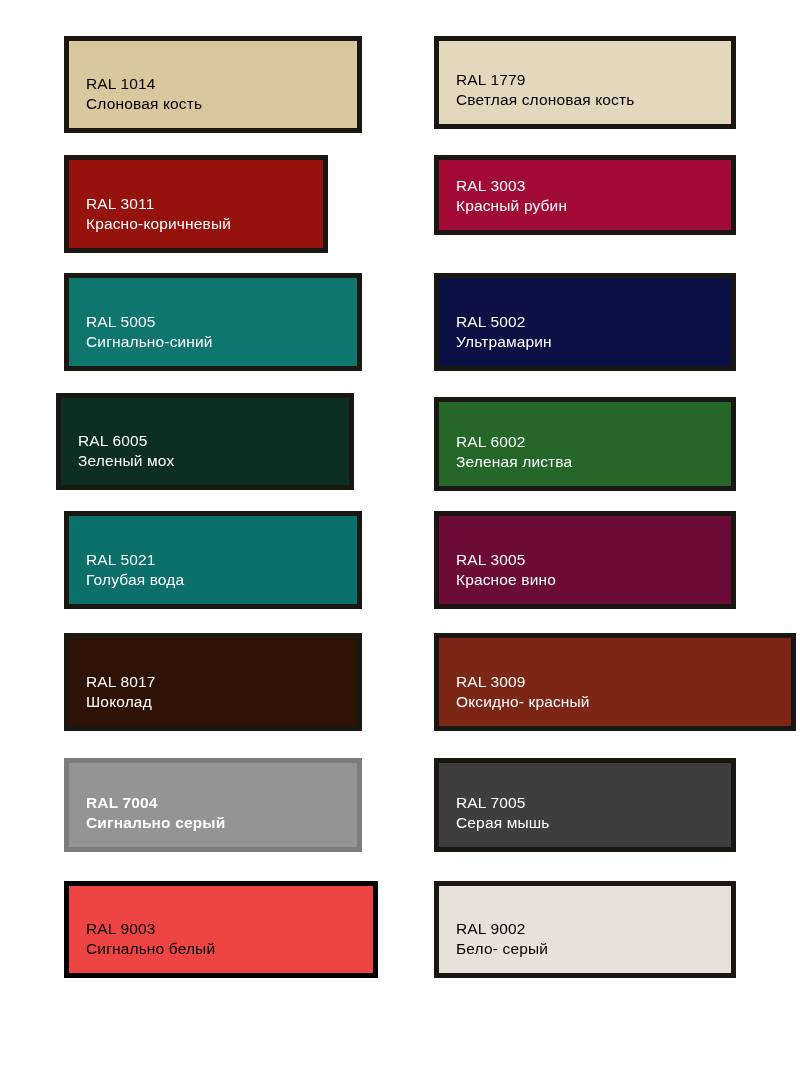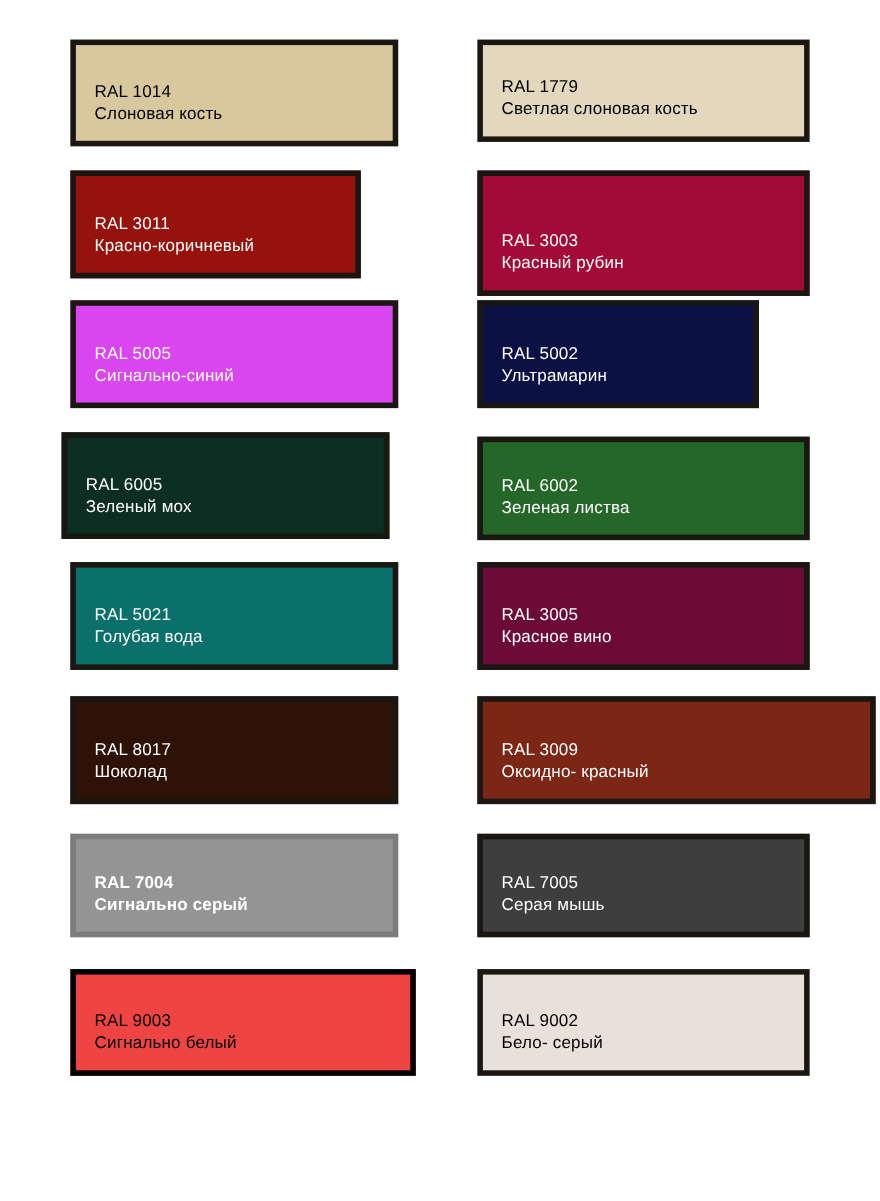--- a/index.html
+++ b/index.html
@@ -73,33 +73,33 @@
         <span class="swatch-code">RAL 1779</span>
         <span class="swatch-name">Светлая слоновая кость</span>
       </div>
     </div>
     <div class="swatch light-text" style="left: 64px; top: 155px; width: 264px; height: 98px; background: rgb(149, 18, 13); border-color: rgb(26, 23, 19);">
       <div class="swatch-text">
         <span class="swatch-code">RAL 3011</span>
         <span class="swatch-name">Красно-коричневый</span>
       </div>
     </div>
-    <div class="swatch light-text" style="left: 434px; top: 155px; width: 302px; height: 114px; background: rgb(163, 11, 55); border-color: rgb(26, 23, 19);">
+    <div class="swatch light-text" style="left: 434px; top: 155px; width: 302px; height: 80px; background: rgb(163, 11, 55); border-color: rgb(26, 23, 19);">
       <div class="swatch-text">
         <span class="swatch-code">RAL 3003</span>
         <span class="swatch-name">Красный рубин</span>
       </div>
     </div>
-    <div class="swatch light-text" style="left: 64px; top: 273px; width: 298px; height: 98px; background: #d946ef; border-color: rgb(26, 23, 19);">
+    <div class="swatch light-text" style="left: 64px; top: 273px; width: 298px; height: 98px; background: #0f766e; border-color: rgb(26, 23, 19);">
       <div class="swatch-text">
         <span class="swatch-code">RAL 5005</span>
         <span class="swatch-name">Сигнально-синий</span>
       </div>
     </div>
-    <div class="swatch light-text" style="left: 434px; top: 273px; width: 256px; height: 98px; background: rgb(11, 16, 69); border-color: rgb(26, 23, 19); padding-left: 16px;">
+    <div class="swatch light-text" style="left: 434px; top: 273px; width: 302px; height: 98px; background: rgb(11, 16, 69); border-color: rgb(26, 23, 19); padding-left: 16px;">
       <div class="swatch-text">
         <span class="swatch-code">RAL 5002</span>
         <span class="swatch-name">Ультрамарин</span>
       </div>
     </div>
     <div class="swatch light-text" style="left: 56px; top: 393px; width: 298px; height: 97px; background: rgb(12, 46, 35); border-color: rgb(26, 23, 19);">
       <div class="swatch-text">
         <span class="swatch-code">RAL 6005</span>
         <span class="swatch-name">Зеленый мох</span>
       </div>

